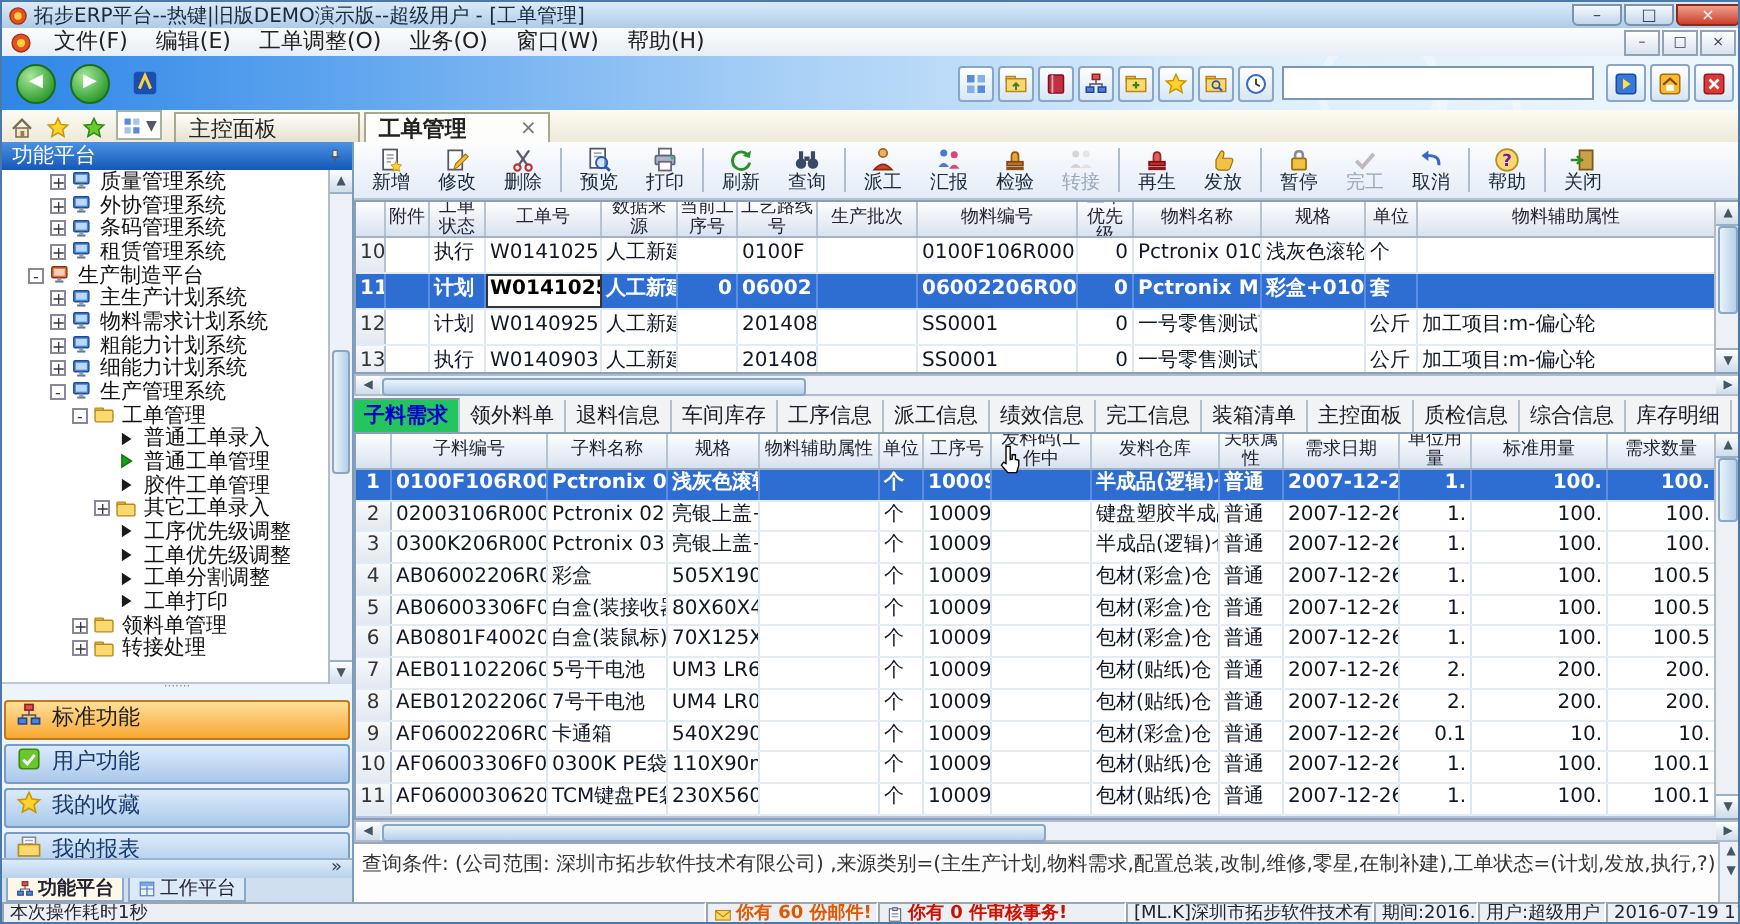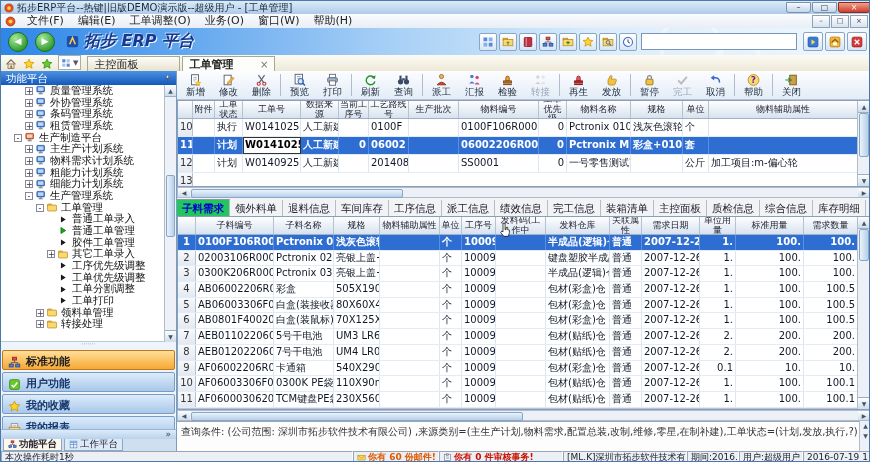--- a/index.html
+++ b/index.html
@@ -51,21 +51,21 @@
   .sbheader{position:absolute;left:0;top:0;width:100%;height:14px;background:linear-gradient(#4a92e4,#1558b8);color:#fff;font-size:10.5px;line-height:14px;padding-left:5px;box-sizing:border-box;display:flex;align-items:center;}
   .sbheader .ic{width:9px;height:9px;margin-left:auto;margin-right:4px;}
   .tree{position:absolute;left:0;top:14px;width:100%;height:257px;background:#fff;overflow:hidden;border-bottom:1px solid #b8c8da;box-sizing:border-box;}
   .trow{height:11.68px;display:flex;align-items:center;font-size:10.5px;color:#111;white-space:nowrap;}
   .expbox{width:8px;height:8px;border:1px solid #889;background:#fff;font-size:8px;line-height:7px;text-align:center;color:#334;margin-right:2px;flex-shrink:0;box-sizing:border-box;}
   .expspace{width:10px;flex-shrink:0;}
   .tic{width:12px;height:11px;margin-right:3px;flex-shrink:0;}
   .treescroll{position:absolute;right:0;top:14px;width:12px;height:257px;background:#eef2f8;border-left:1px solid #b0bcc8;box-sizing:border-box;}
   .dots{position:absolute;left:0;top:271px;width:100%;height:4px;font-size:6px;line-height:3px;text-align:center;color:#889;}
   .accbox{position:absolute;left:0;top:276px;width:100%;padding:1px 1px;box-sizing:border-box;}
-  .acc{height:18px;margin-top:2px;border:1px solid #7a9cc4;border-radius:2px;background:linear-gradient(#dcebfa,#a9c8ea);display:flex;align-items:flex-end;font-size:11px;font-weight:bold;color:#16396e;}
+  .acc{height:18px;margin-top:2px;border:1px solid #7a9cc4;border-radius:2px;background:linear-gradient(#dcebfa,#a9c8ea);display:flex;align-items:flex-start;font-size:11px;font-weight:normal;color:#16396e;}
   .acc .aic{width:13px;height:13px;margin:0 5px 0 5px;}
   .acc.accactive{background:linear-gradient(#ffdf9a,#f7a833);border-color:#c07818;color:#202020;}
   .chevstrip{position:absolute;left:0;top:358px;width:100%;height:10px;background:linear-gradient(#dcebfa,#b9d2ec);border-top:1px solid #9ab4d4;font-size:9px;line-height:9px;color:#345;text-align:right;padding-right:5px;box-sizing:border-box;}
   .sbtabs{position:absolute;left:0;top:368px;width:100%;height:12px;background:#cfdff0;display:flex;}
   .sbtab{height:12px;display:flex;align-items:center;font-size:9.5px;color:#223;background:#dce9f6;border:1px solid #8aa8c8;border-top:none;padding:0 4px;margin-left:2px;box-sizing:border-box;}
   .sbtab.active{background:#fdf8ea;font-weight:bold;}
   .sbtab .ic{width:9px;height:9px;margin-right:2px;}
 
   
   .main{position:absolute;left:176px;top:0;width:694px;height:380px;background:#e2ebf5;}
@@ -155,21 +155,20 @@
     <div class="gear" style="width:54px;height:54px;right:150px;top:-14px;"></div>
     <div class="gear" style="width:34px;height:34px;right:110px;top:8px;"></div>
     <div class="navbtn">◀</div>
     <div class="navbtn">▶</div>
     <span class="ic blogo" id="banner-logo">
         <svg viewBox="0 0 16 16">
           <rect x="2" y="2" width="12" height="12" rx="2" fill="#1a4fae"></rect>
           <path d="M5,11 L8,4 L11,11" stroke="#ffd040" stroke-width="1.6" fill="none"></path>
         </svg>
       </span>
-    <span class="btext">拓步 ERP 平台</span>
     <div class="bright">
       <span id="quick-icons" style="display:flex;">
           <span class="qbtn">
             <span class="ic">
               <svg viewBox="0 0 16 16">
                 <rect x="2" y="2" width="5" height="5" fill="#5a8ad8"></rect>
                 <rect x="9" y="2" width="5" height="5" fill="#88b0e8"></rect>
                 <rect x="2" y="9" width="5" height="5" fill="#88b0e8"></rect>
                 <rect x="9" y="9" width="5" height="5" fill="#5a8ad8"></rect>
               </svg>
@@ -799,21 +798,21 @@
             <div class="g-cell" style="width: 30px; line-height: 16px; text-align: right;"></div>
             <div class="g-cell" style="width: 40px; line-height: 16px;">20140829C</div>
             <div class="g-cell" style="width: 50px; line-height: 16px;"></div>
             <div class="g-cell" style="width: 80px; line-height: 16px;">SS0001</div>
             <div class="g-cell" style="width: 28px; line-height: 16px; text-align: right;">0</div>
             <div class="g-cell" style="width: 64px; line-height: 16px;">一号零售测试商品</div>
             <div class="g-cell" style="width: 52px; line-height: 16px;"></div>
             <div class="g-cell" style="width: 26px; line-height: 16px;">公斤</div>
             <div class="g-cell" style="width: 149px; line-height: 16px;">加工项目:m-偏心轮</div>
           </div>
-          <div class="g-row" style="height: 17px; flex-direction: column;">
+          <div class="g-row" style="height: 17px;">
             <div class="g-cell rownum" style="width: 15px; line-height: 16px;">13</div>
             <div class="g-cell" style="width: 22px; line-height: 16px;"></div>
             <div class="g-cell" style="width: 28px; line-height: 16px;">执行</div>
             <div class="g-cell" style="width: 58px; line-height: 16px;">W014090300001</div>
             <div class="g-cell" style="width: 38px; line-height: 16px;">人工新建</div>
             <div class="g-cell" style="width: 30px; line-height: 16px; text-align: right;"></div>
             <div class="g-cell" style="width: 40px; line-height: 16px;">20140829C</div>
             <div class="g-cell" style="width: 50px; line-height: 16px;"></div>
             <div class="g-cell" style="width: 80px; line-height: 16px;">SS0001</div>
             <div class="g-cell" style="width: 28px; line-height: 16px; text-align: right;">0</div>

